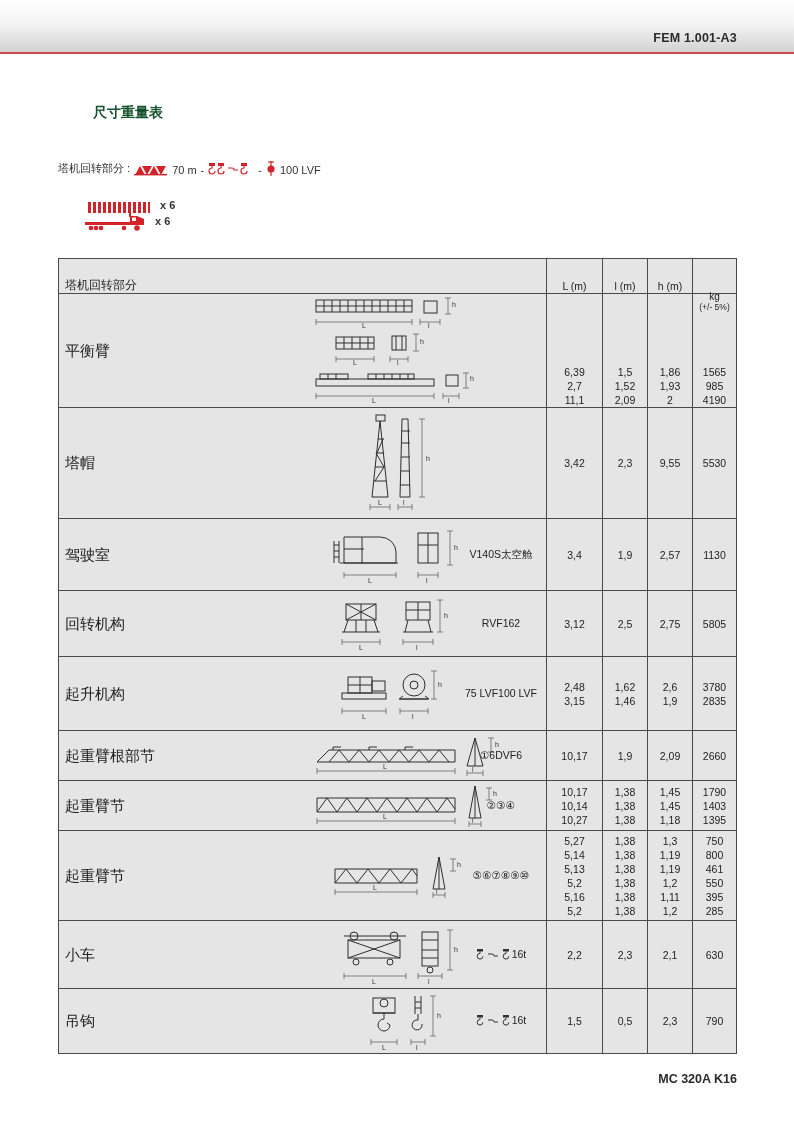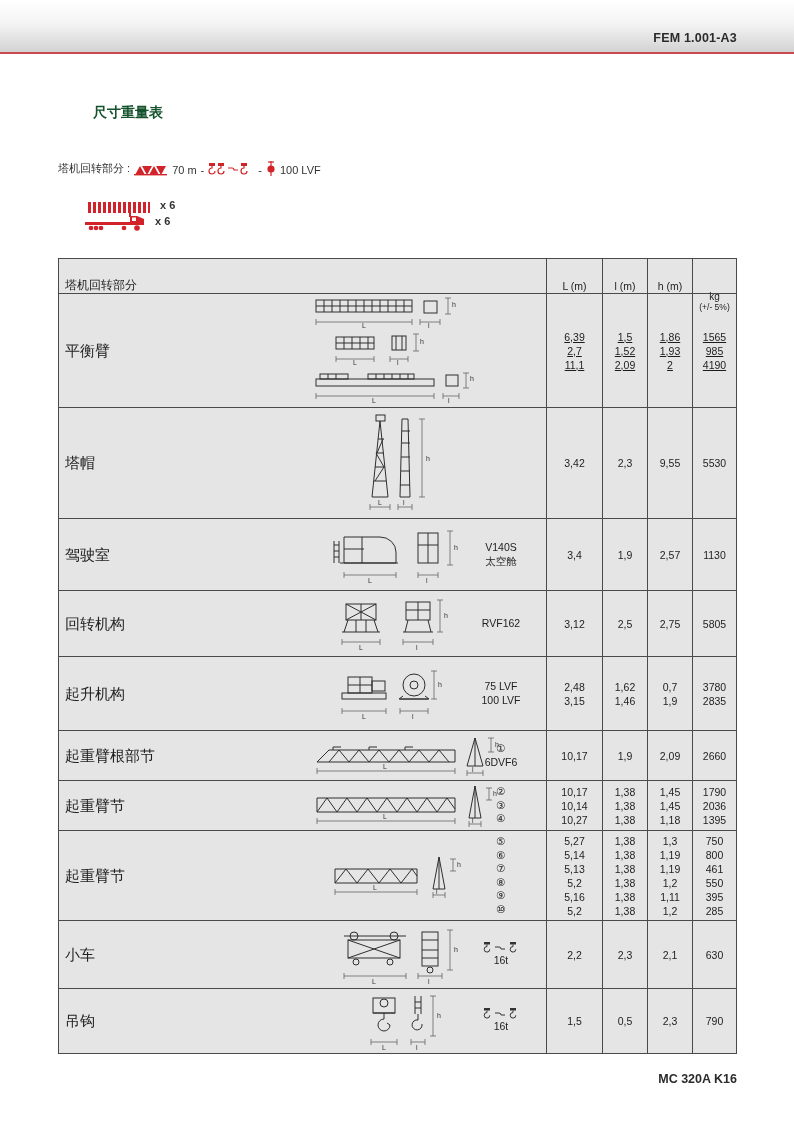--- a/index.html
+++ b/index.html
@@ -56,27 +56,27 @@
   .rname {
     position:absolute; left:6px; top:50%; transform:translateY(-50%);
     font-size:15px; color:#222; white-space:nowrap;
   }
   .drawwrap {
     position:absolute; left:250px; top:0; bottom:0; width:195px;
     display:flex; flex-direction:column; justify-content:space-around; align-items:center;
   }
   .variant {
     position:absolute; right:2px; top:0; bottom:0; width:86px;
-    display:flex; flex-direction:column; justify-content:center; align-items:center;
+    display:flex; flex-direction:row; justify-content:center; align-items:center;
     font-size:10.5px; color:#222;
   }
   .variant .vl { line-height:13.5px; }
   .val { font-size:10.5px; color:#1d1d1d; }
   .val .vline { line-height:14px; }
-  .val.spread { justify-content:center;text-decoration:underline; }
+  .val.spread { justify-content:flex-end; }
   
   svg.draw .ln { stroke:#2e2e2e; fill:none; stroke-width:1; }
   svg.draw .dim { stroke:#555; fill:none; stroke-width:.7; }
   svg.draw text { font-size:7px; fill:#333; stroke:none; font-family:"Liberation Sans",sans-serif; }
   svg.icon .rf { fill:#d2232a; stroke:none; }
   svg.icon .rs { stroke:#d2232a; fill:none; stroke-width:1.2; }
   svg.hookicon .kf { fill:#333; stroke:none; }
   svg.hookicon .ks { stroke:#333; fill:none; stroke-width:1; }
 </style>
 </head>
@@ -347,21 +347,21 @@
       </div>
       <div class="cell val">
         <div class="vline">2,48</div>
         <div class="vline">3,15</div>
       </div>
       <div class="cell val">
         <div class="vline">1,62</div>
         <div class="vline">1,46</div>
       </div>
       <div class="cell val">
-        <div class="vline">0,7</div>
+        <div class="vline">2,6</div>
         <div class="vline">1,9</div>
       </div>
       <div class="cell val">
         <div class="vline">3780</div>
         <div class="vline">2835</div>
       </div>
     </div>
 
     <div class="row" style="height:50px">
       <div class="cell namecell">
@@ -433,21 +433,21 @@
         <div class="vline">1,38</div>
         <div class="vline">1,38</div>
       </div>
       <div class="cell val">
         <div class="vline">1,45</div>
         <div class="vline">1,45</div>
         <div class="vline">1,18</div>
       </div>
       <div class="cell val">
         <div class="vline">1790</div>
-        <div class="vline">2036</div>
+        <div class="vline">1403</div>
         <div class="vline">1395</div>
       </div>
     </div>
 
     <div class="row" style="height:90px">
       <div class="cell namecell">
         <span class="rname">起重臂节</span>
         <div class="drawwrap">
           <svg class="draw" width="160" height="46" viewBox="0 0 160 46">
             <path class="ln" d="M8,16 H90 M8,30 H90 M8,16 V30 M90,16 V30"></path>

